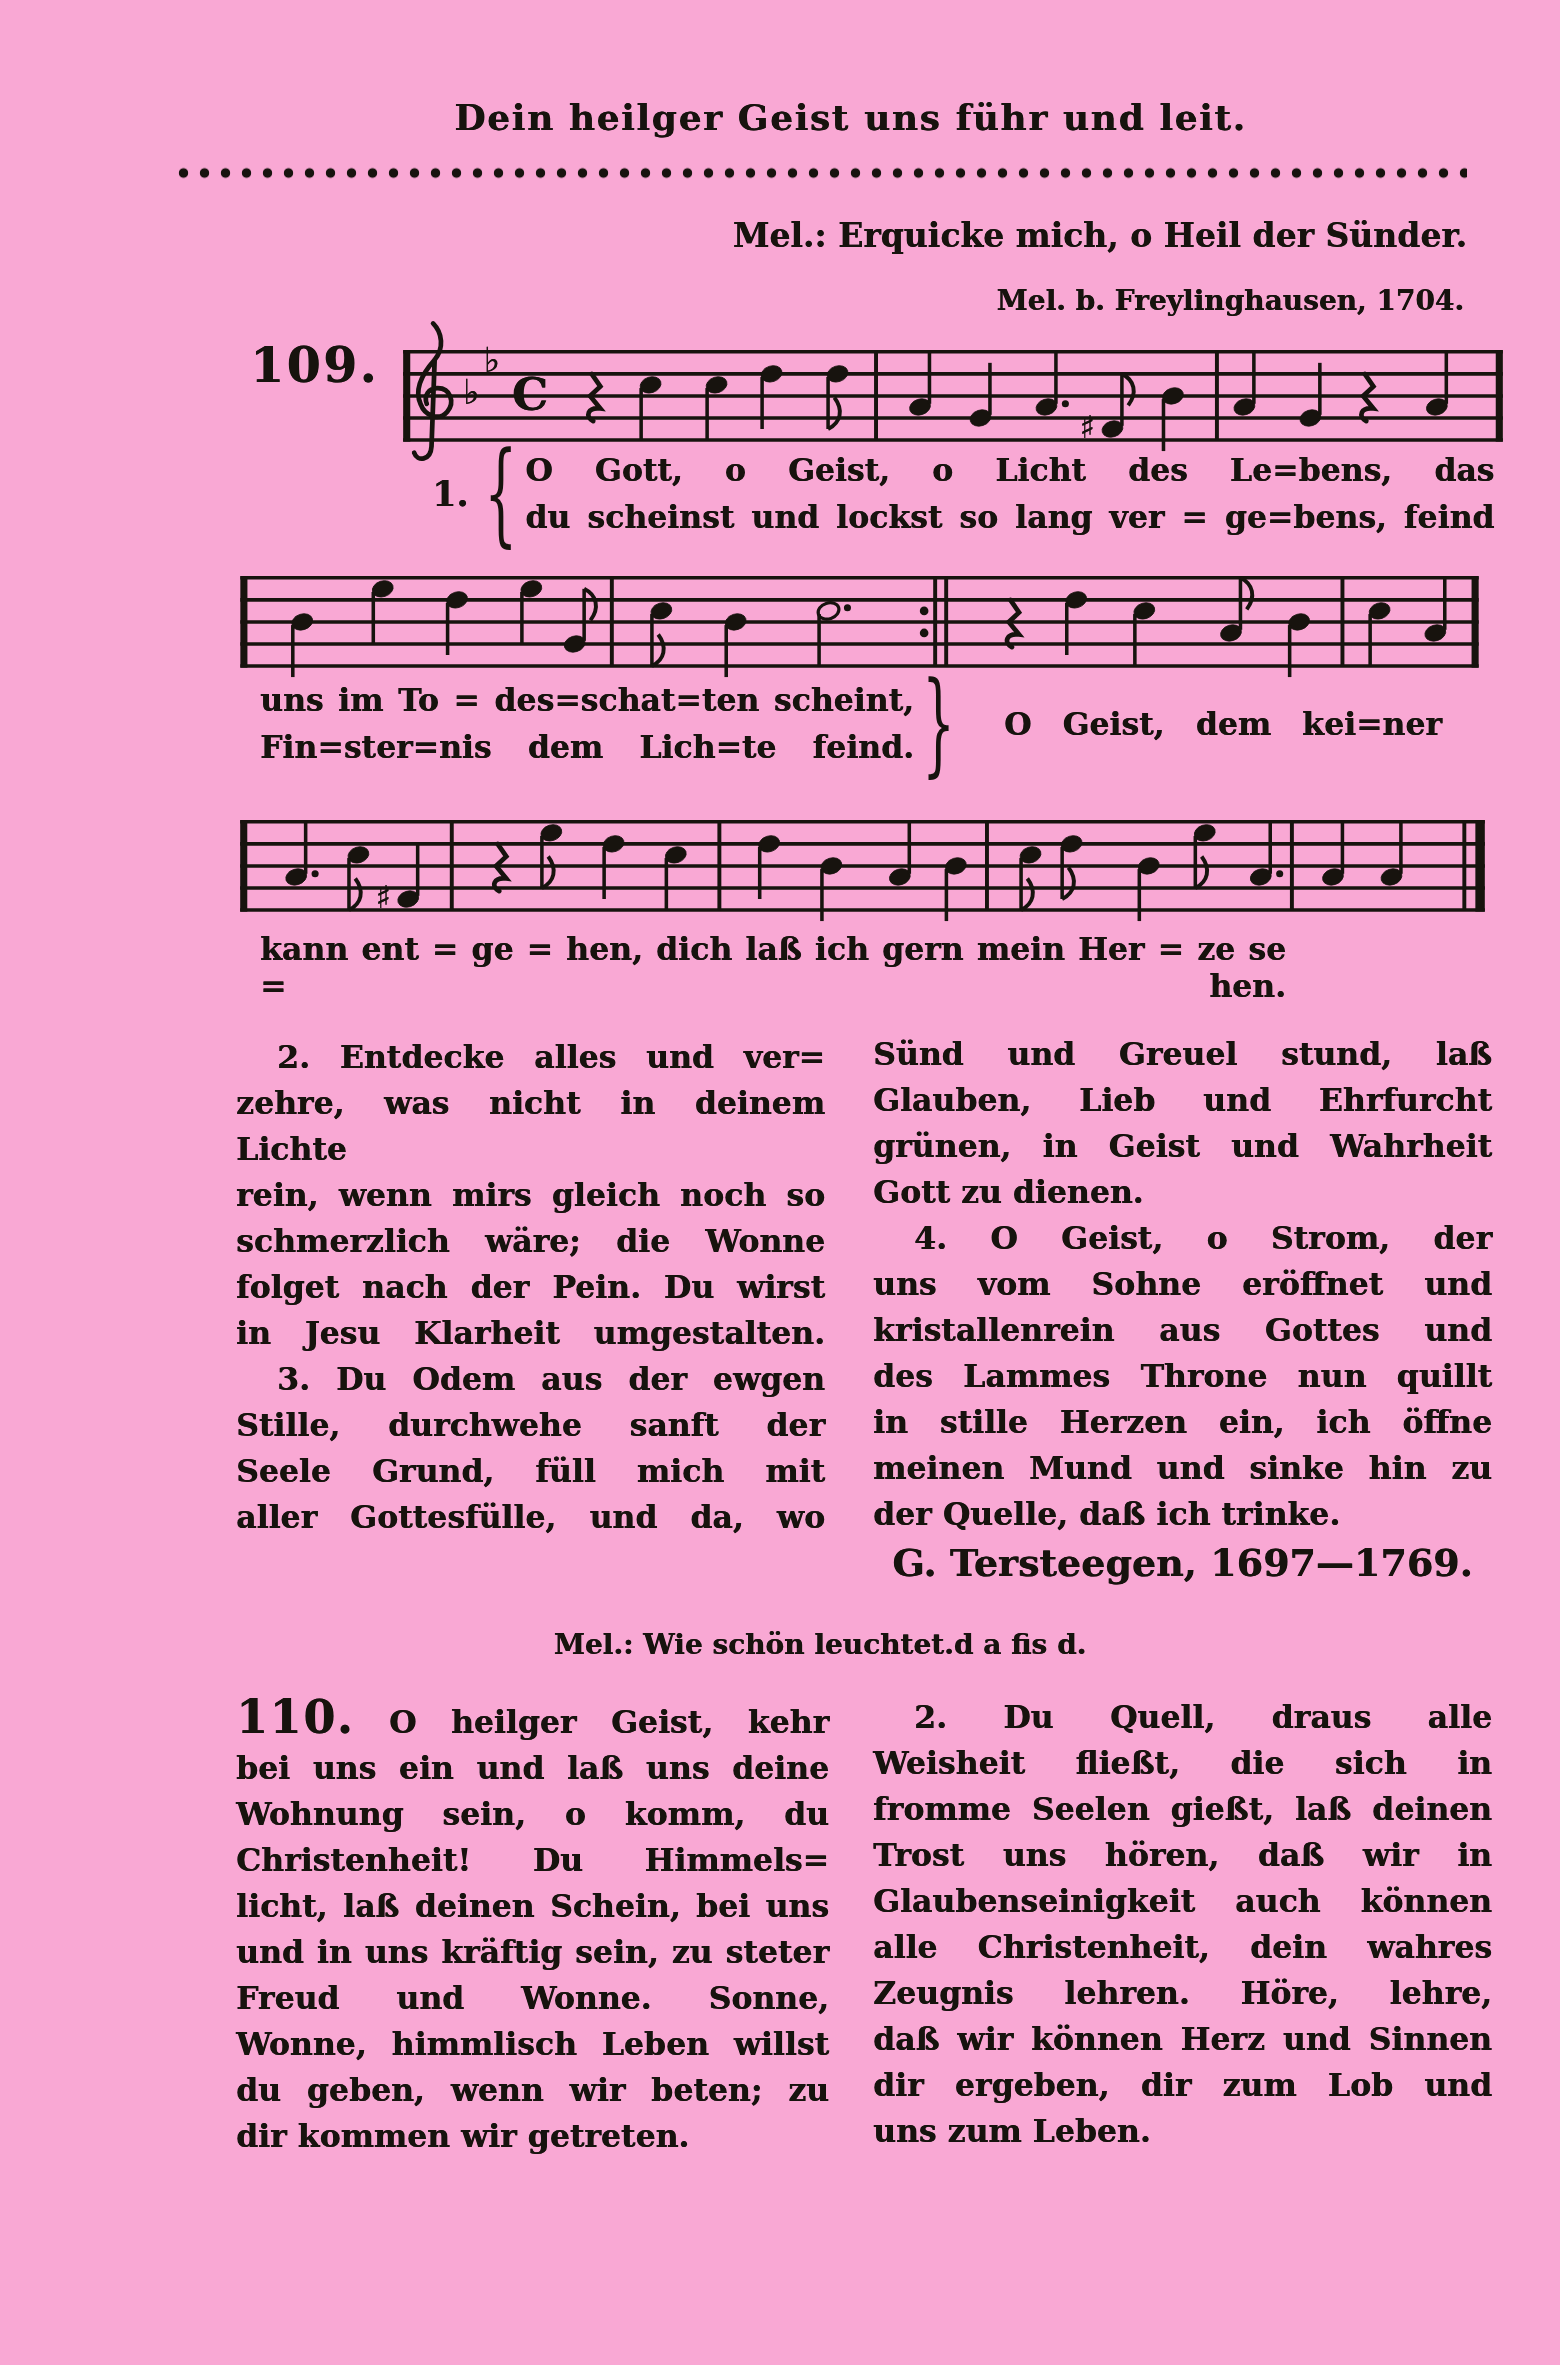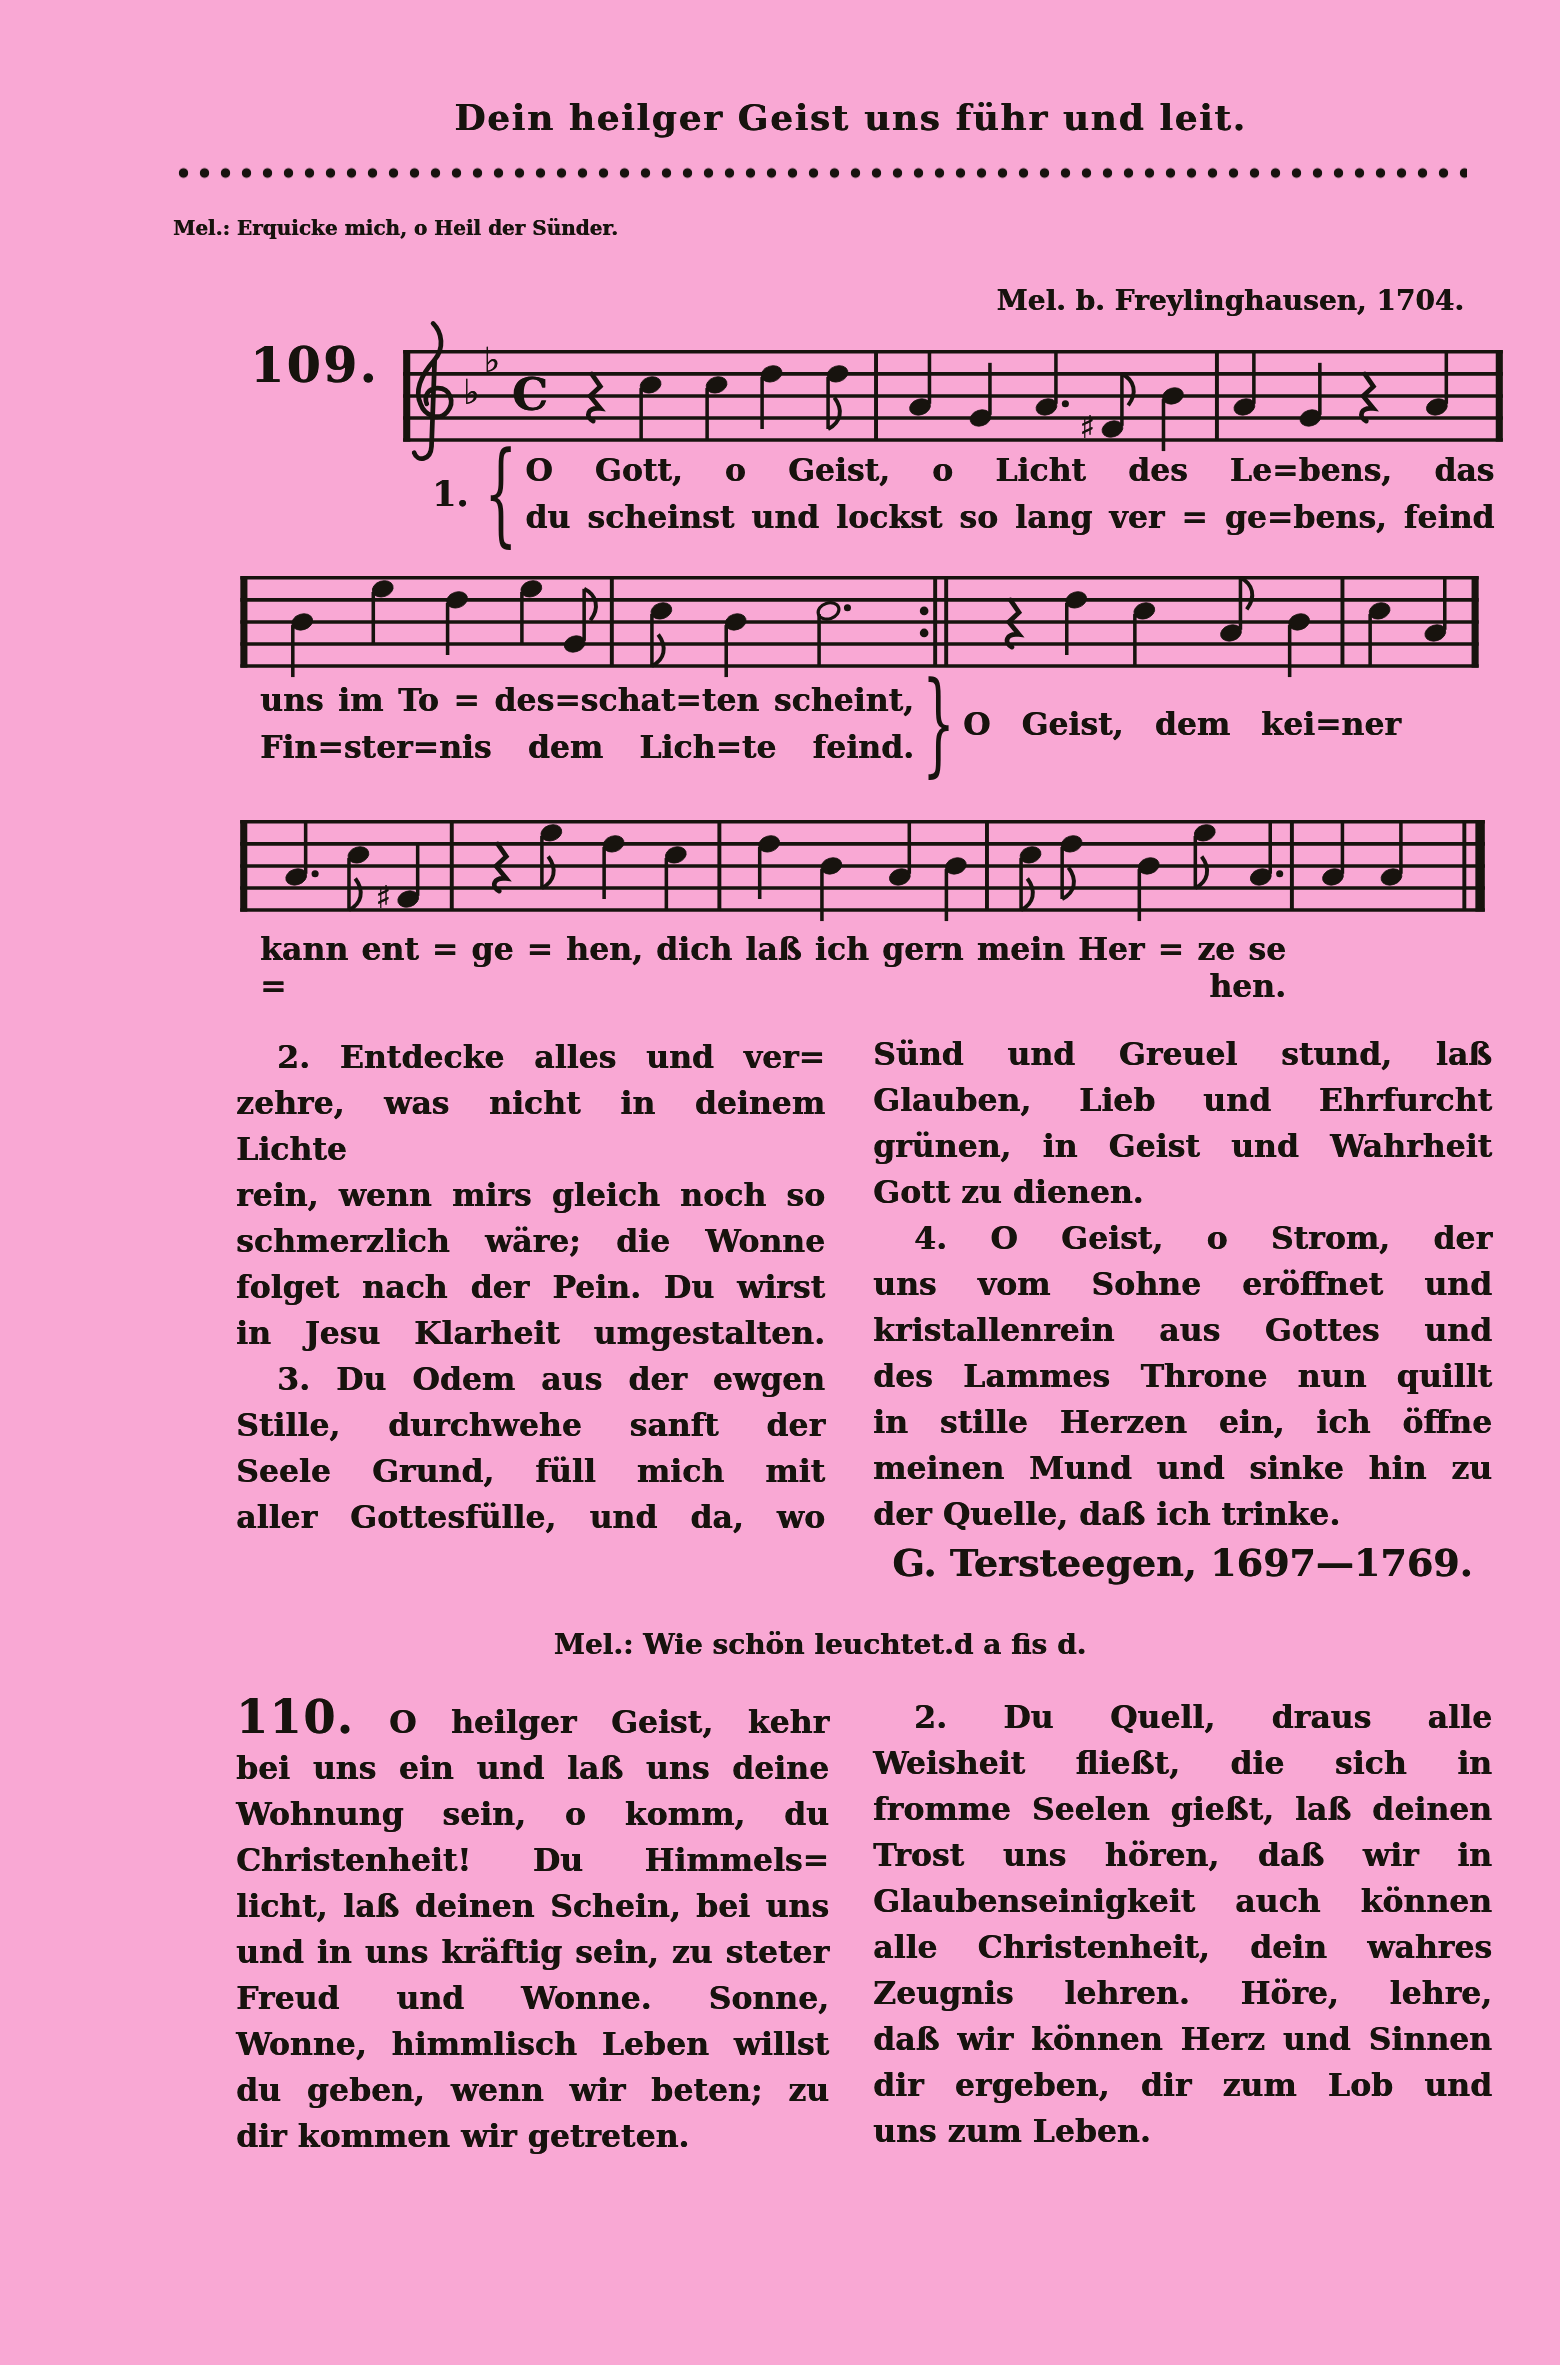--- a/index.html
+++ b/index.html
@@ -15,37 +15,37 @@
   }
   .running-header{
     position:absolute;left:236px;top:96px;width:1229px;
     text-align:center;font-size:36px;letter-spacing:1.6px;
   }
   .dotted-rule{
     position:absolute;left:173px;top:161px;width:1294px;height:23.6px;
     background-image:radial-gradient(circle,#17130e 4.3px,rgba(0,0,0,0) 5.1px);
     background-size:21px 23.6px;background-repeat:repeat-x;background-position:0 50%;
   }
-  .mel1{position:absolute;left:173px;top:216px;width:1294px;text-align:left;font-size:20px;}
+  .mel1{position:absolute;left:173px;top:216px;width:1294px;text-align:right;font-size:33px;}
   .mel2{position:absolute;left:709px;top:284px;width:755px;text-align:right;font-size:28px;}
   .hymn-no-109{position:absolute;left:232px;top:336px;font-size:49px;letter-spacing:2.4px;margin-left:18px;}
   svg.staff{position:absolute;}
   #staff1{left:403px;top:314px;width:1100px;height:167px;}
   #staff2{left:240px;top:540px;width:1239px;height:167px;}
   #staff3{left:240px;top:784px;width:1245px;height:167px;}
   .couplet{position:absolute;display:flex;align-items:center;}
   #couplet1{left:432px;top:446px;}
   #couplet2{left:260px;top:676px;}
   .vno{font-size:35px;margin-right:7.9px;}
   .brace{font-size:52px;font-weight:400;transform:scaleY(2.15);transform-origin:center;margin:0 7.9px;text-shadow:none;}
   .lyric-lines{font-size:31.5px;line-height:47px;}
   #couplet1 .lyric-lines{width:969px;}
   #couplet2 .lyric-lines{width:654px;}
   .lyric-lines div{text-align:justify;text-align-last:justify;}
-  .tail-phrase{font-size:31.5px;width:438px;text-align:justify;text-align-last:justify;}
+  .tail-phrase{font-size:31.5px;width:438px;margin-left:41px;text-align:justify;text-align-last:justify;}
   .line3{position:absolute;left:260px;top:930px;width:1026px;font-size:31.5px;
     text-align:justify;text-align-last:justify;}
   .col{position:absolute;font-size:31.5px;line-height:46px;}
   .col > div{text-align:justify;text-align-last:justify;}
   .col > div.end{text-align-last:left;}
   .col > div.ind{text-indent:41px;}
   #v109-left{left:236px;top:1034px;width:589px;}
   #v109-right{left:873px;top:1031px;width:619px;}
   .attr{text-align:left;text-align-last:center !important;font-size:38px;padding-top:3.2px;}
   .mel110{position:absolute;left:173px;top:1628px;width:1294px;font-size:28px;

